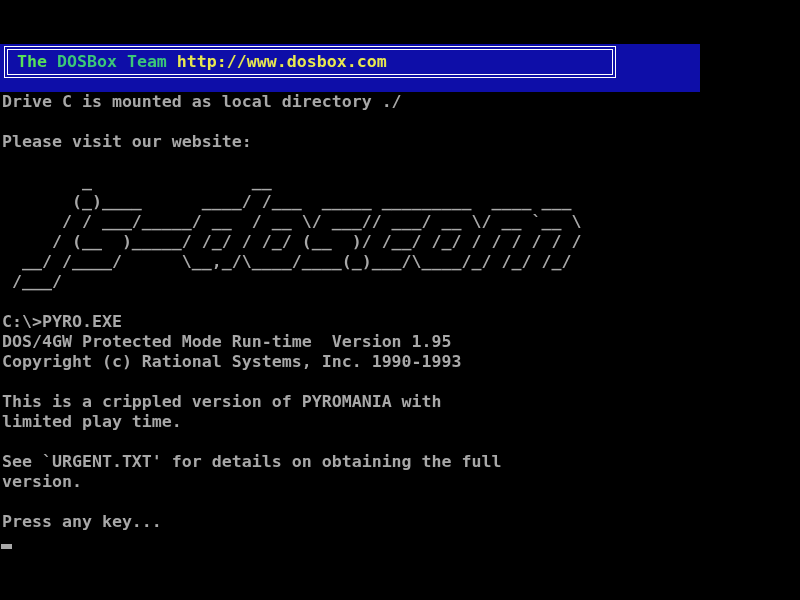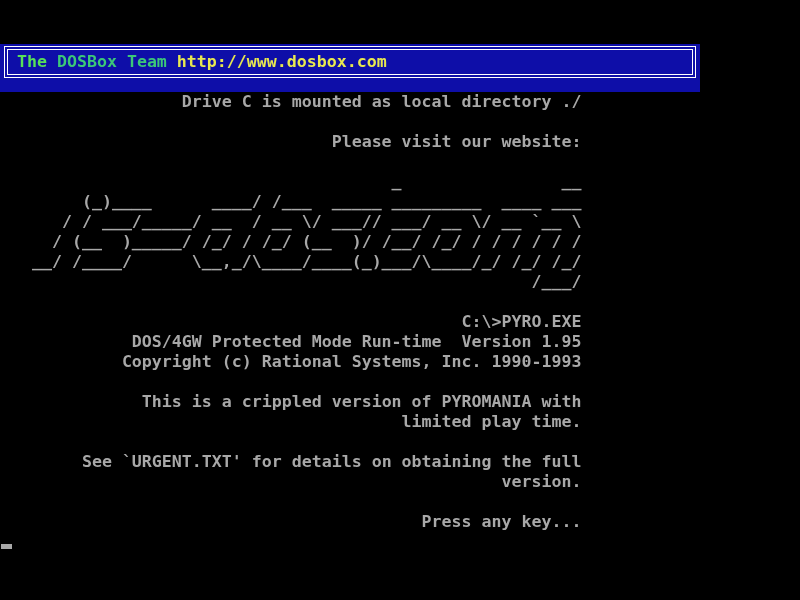--- a/index.html
+++ b/index.html
@@ -23,21 +23,21 @@
     left: 0;
     top: 44px;
     width: 700px;
     height: 48px;
     background: #0e0ea8;
   }
   .banner-frame {
     position: absolute;
     left: 4px;
     top: 2px;
-    width: 692px;
+    width: 612px;
     height: 32px;
     box-sizing: border-box;
     border: 1px solid #ffffff;
     box-shadow: inset 0 0 0 2px #0e0ea8, inset 0 0 0 3px #ffffff;
   }
   .banner-text {
     position: absolute;
     left: 12px;
     top: 50%;
     transform: translateY(-50%);
@@ -53,21 +53,20 @@
     position: absolute;
     left: 2px;
     top: 92px;
     margin: 0;
     color: #a8a8a8;
     font-family: "DejaVu Sans Mono", monospace;
     font-weight: bold;
     font-size: 16.6px;
     line-height: 20px;
     white-space: pre;
-    text-align: right;
   }
   
   .cursor {
     position: absolute;
     left: 1px;
     top: 544px;
     width: 11px;
     height: 5px;
     background: #a8a8a8;
   }

